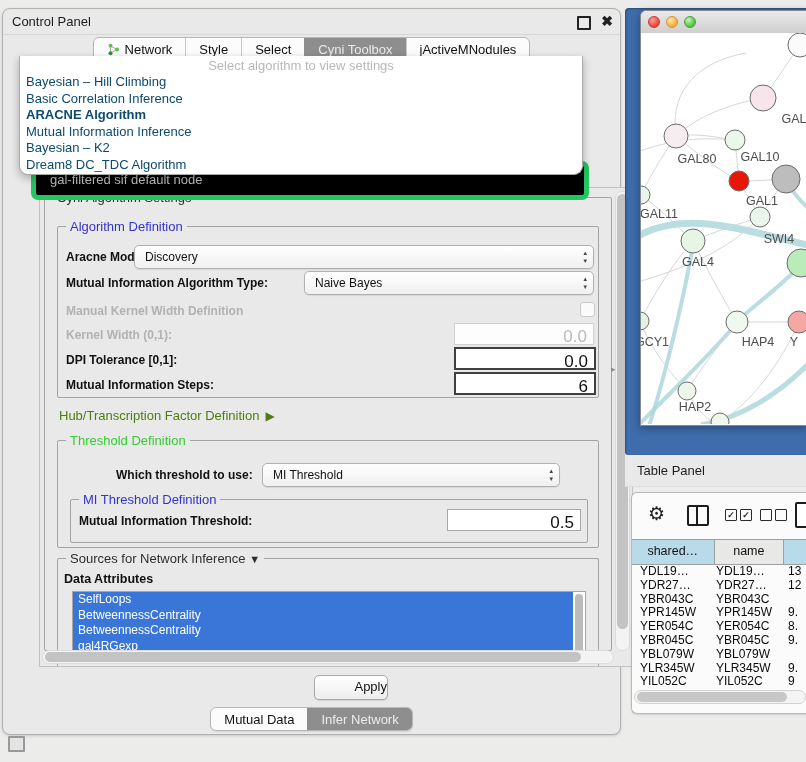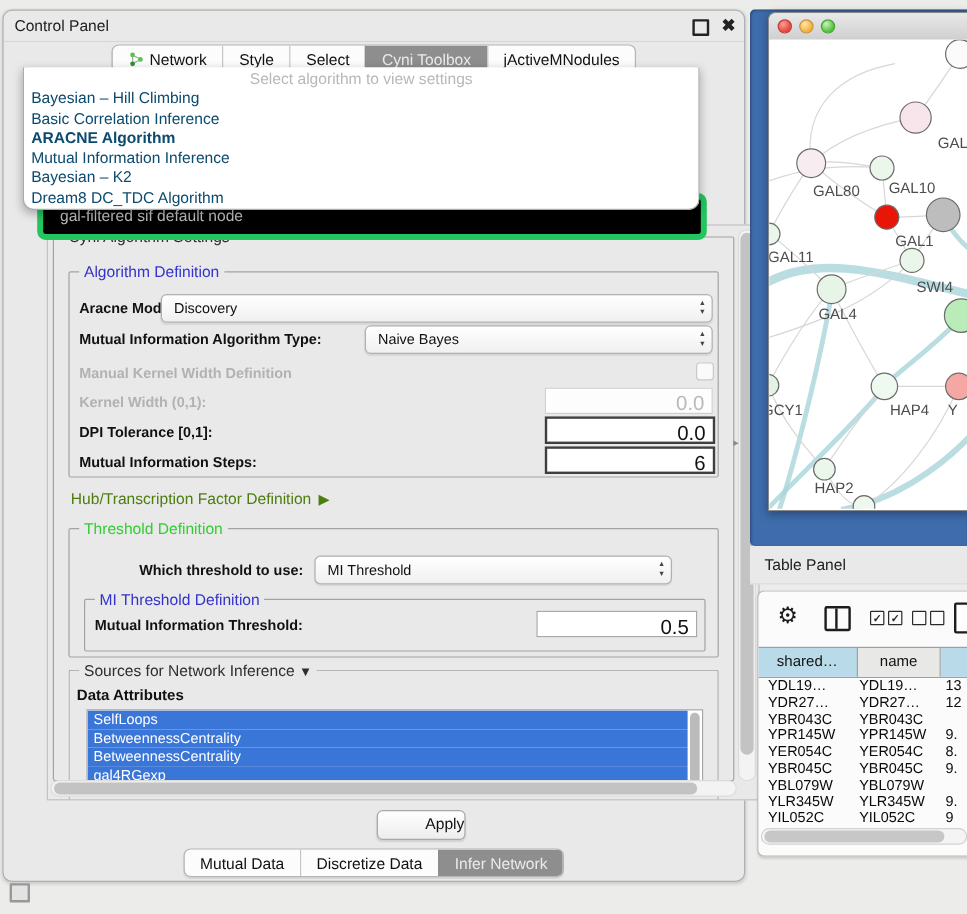--- a/index.html
+++ b/index.html
@@ -335,23 +335,20 @@
         <div class="thumb"></div>
       </div>
   </div>
 
   <div class="applybtn">Apply</div>
 
   <div class="segbar bottabs">
     <div class="segbar-inner" id="bottom-tabs">
         <div class="seg">
           <span>Mutual Data</span>
-        </div>
-        <div class="seg">
-          <span>Discretize Data</span>
         </div>
         <div class="seg sel">
           <span>Infer Network</span>
         </div>
       </div>
   </div>
 </div>
 
 <span class="split-arrow">▸</span>
 

